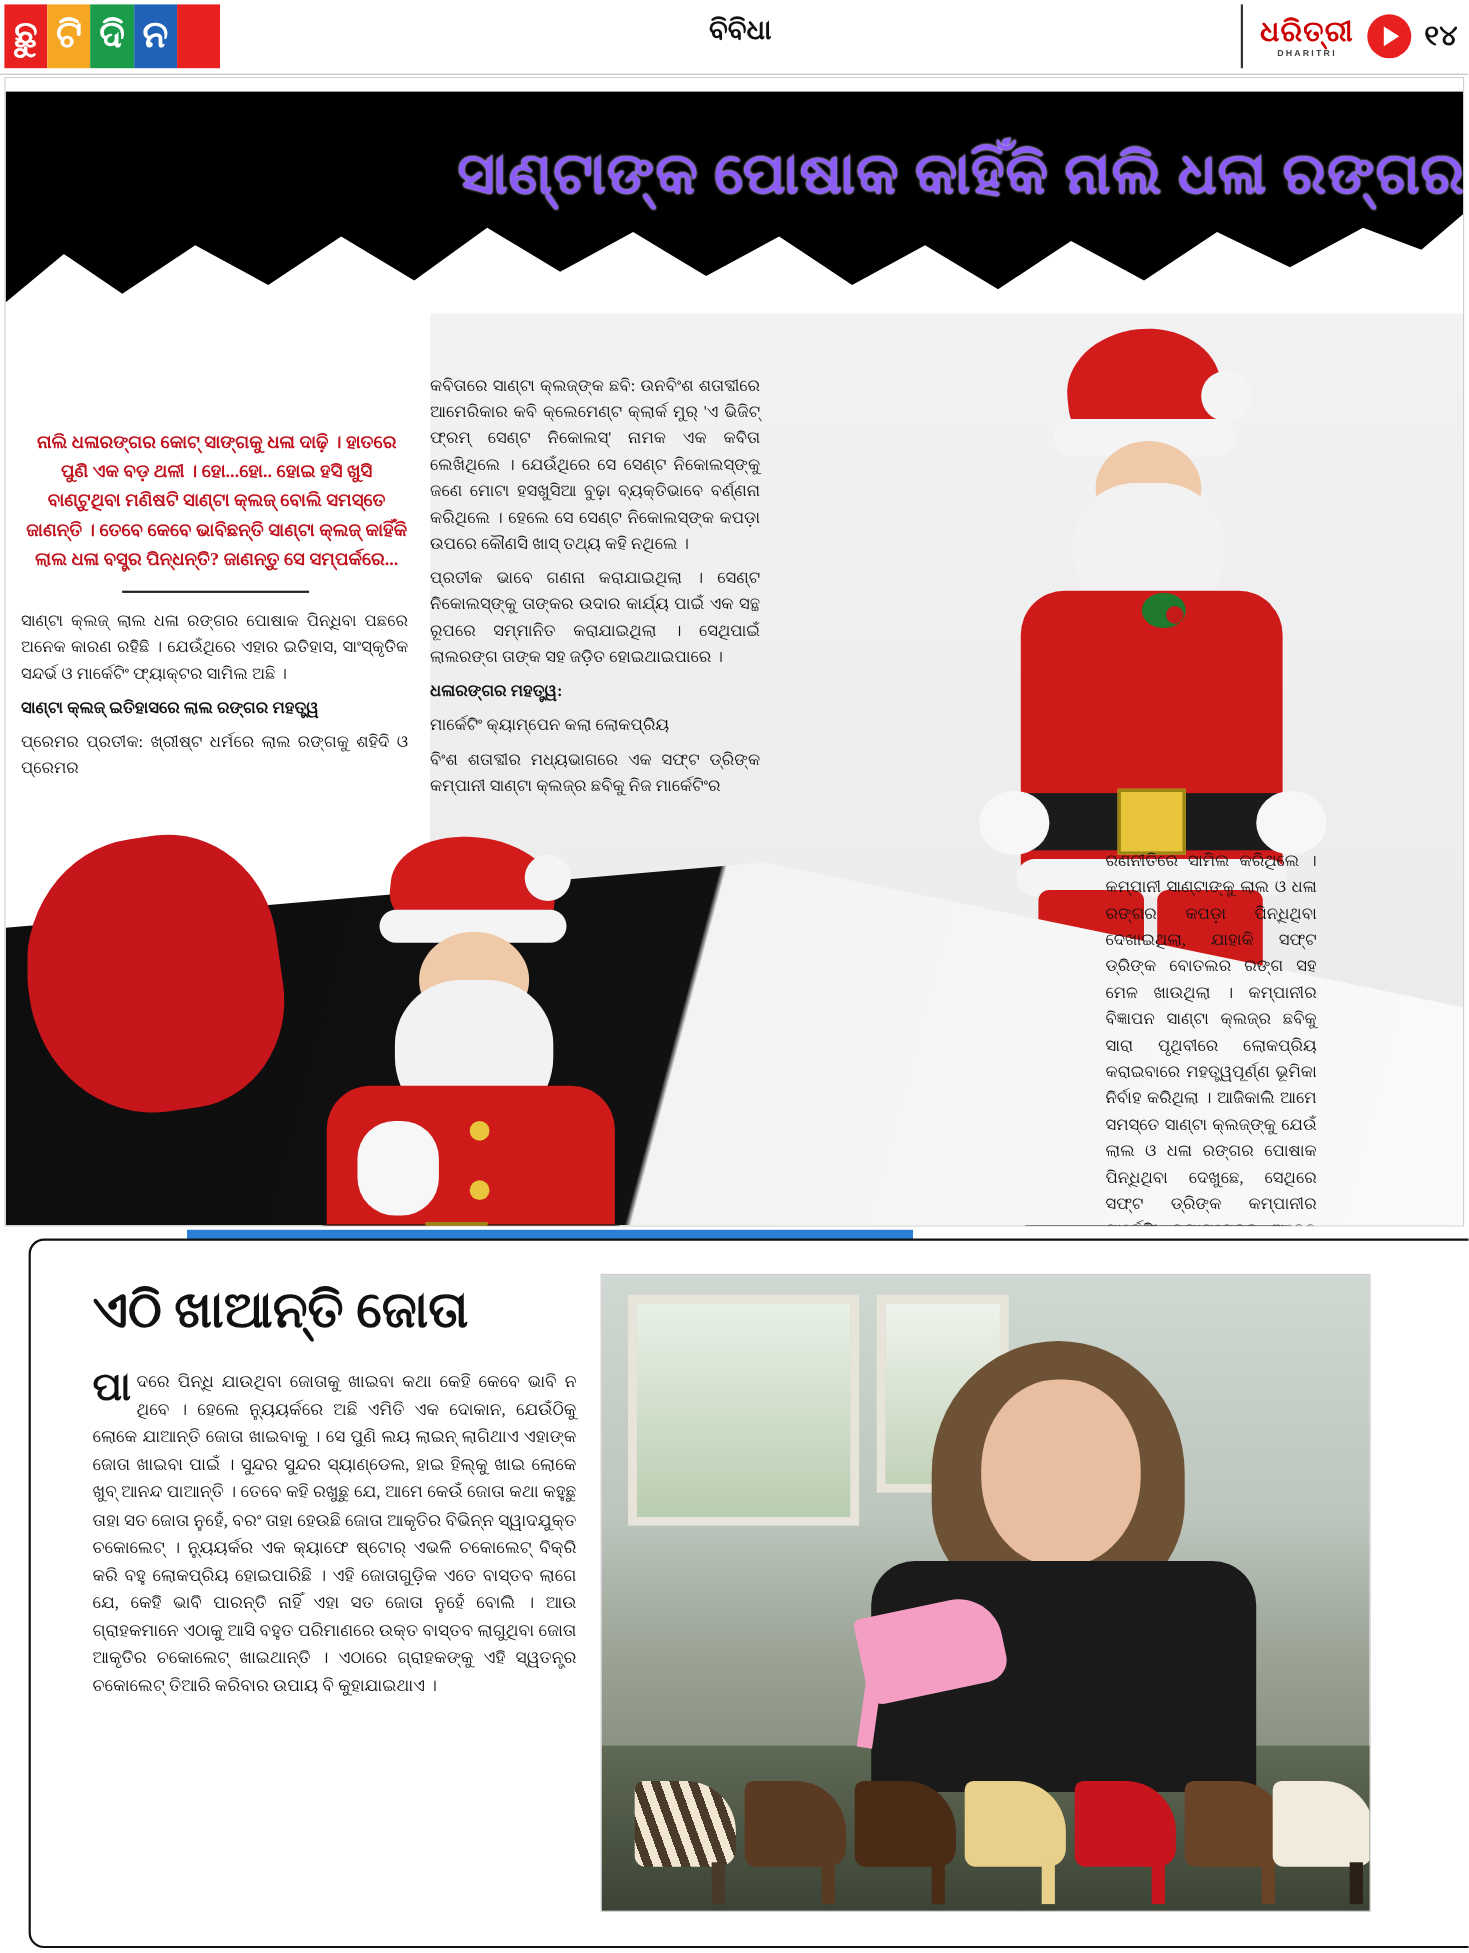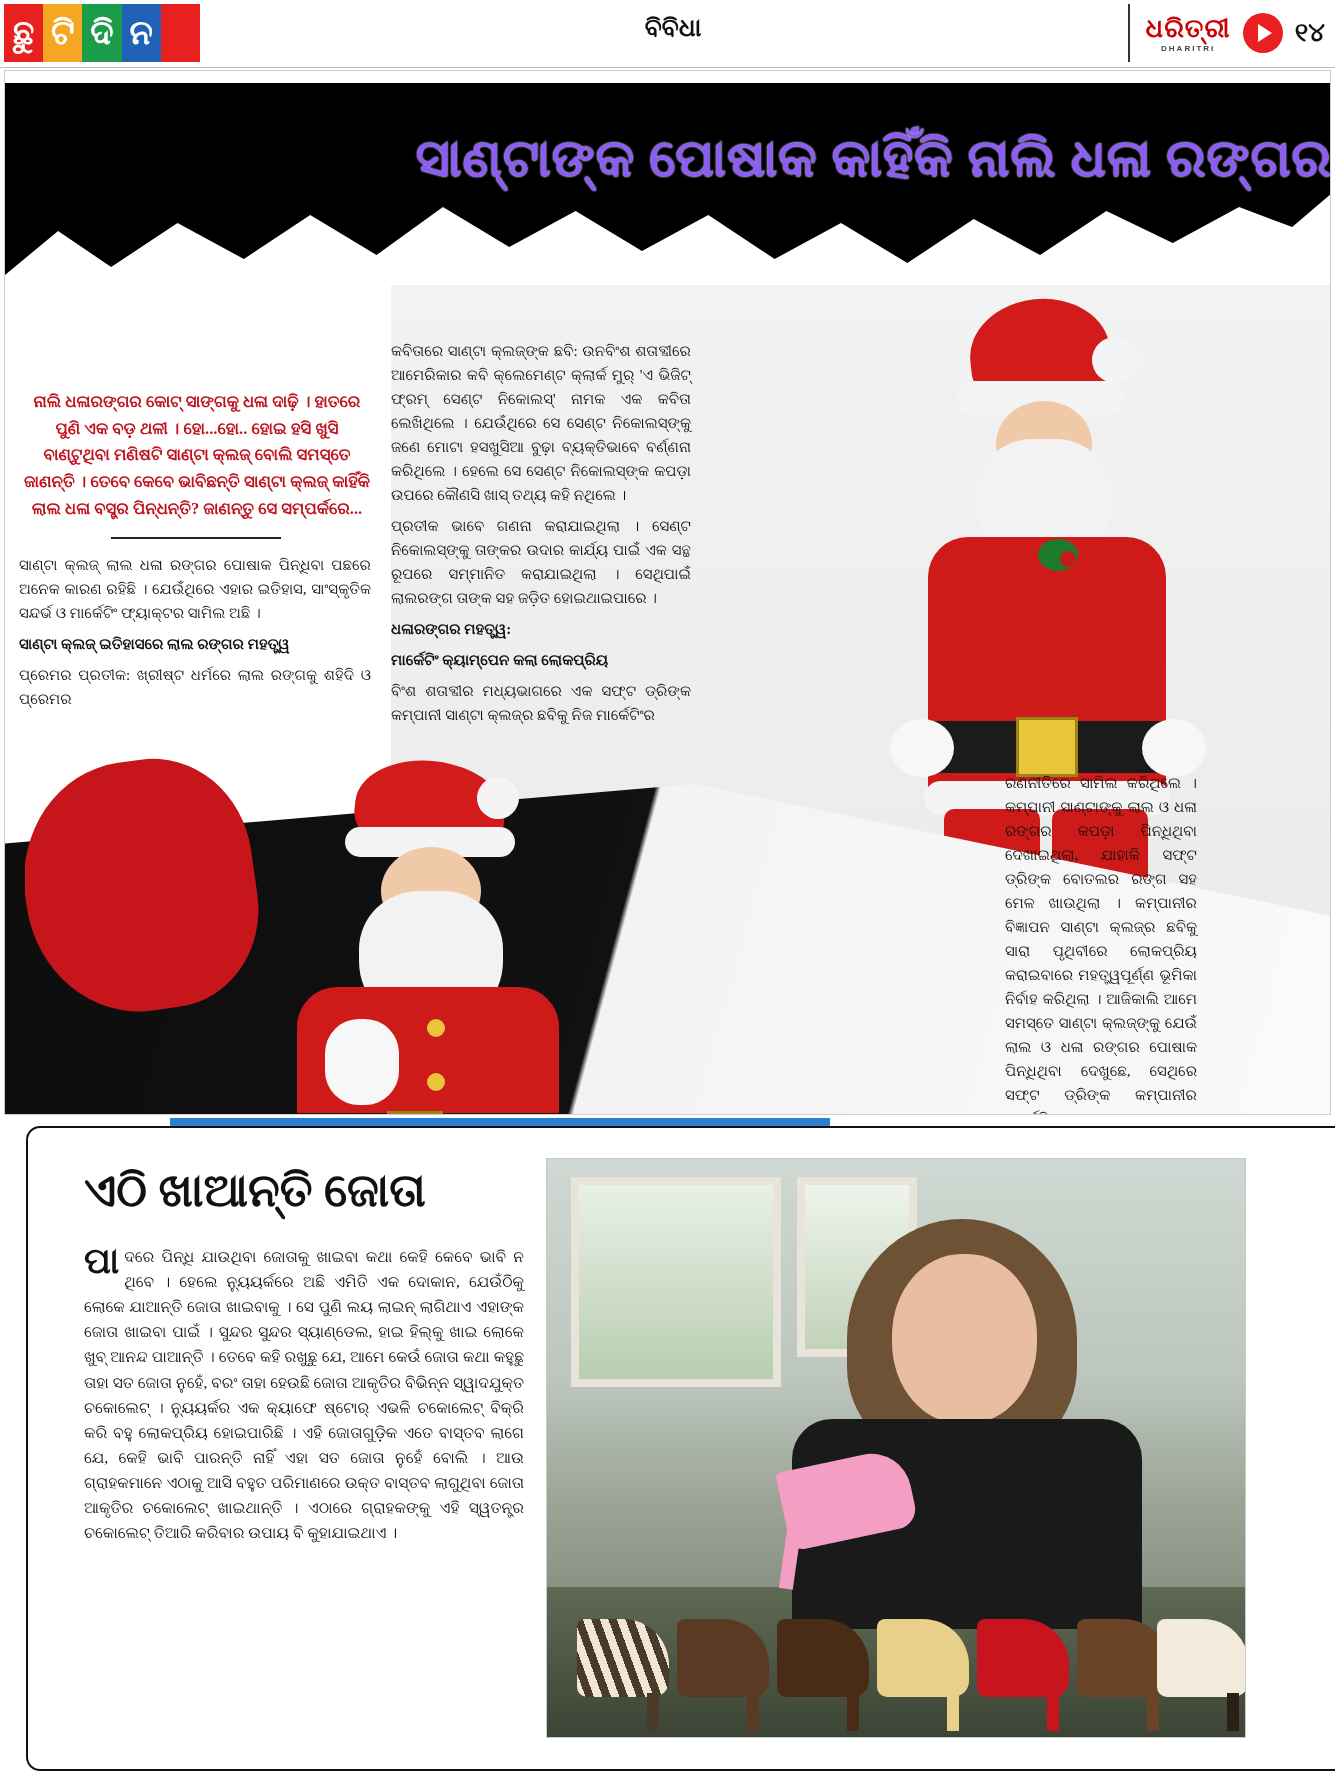--- a/index.html
+++ b/index.html
@@ -286,21 +286,21 @@
     <div class="col col1">
       <p>ସାଣ୍ଟା କ୍ଲଜ୍‌ ଲାଲ ଧଳା ରଙ୍ଗର ପୋଷାକ ପିନ୍ଧିବା ପଛରେ ଅନେକ କାରଣ ରହିଛି । ଯେଉଁଥିରେ ଏହାର ଇତିହାସ, ସାଂସ୍କୃତିକ ସନ୍ଦର୍ଭ ଓ ମାର୍କେଟିଂ ଫ୍ୟାକ୍ଟର ସାମିଲ ଅଛି ।</p>
       <p style="font-weight:bold;">ସାଣ୍ଟା କ୍ଲଜ୍‌ ଇତିହାସରେ ଲାଲ ରଙ୍ଗର ମହତ୍ତ୍ୱ</p>
       <p>ପ୍ରେମର ପ୍ରତୀକ: ଖ୍ରୀଷ୍ଟ ଧର୍ମରେ ଲାଲ ରଙ୍ଗକୁ ଶହିଦି ଓ ପ୍ରେମର</p>
     </div>
 
     <div class="col col2">
       <p>କବିତାରେ ସାଣ୍ଟା କ୍ଲଜ୍‌ଙ୍କ ଛବି: ଉନବିଂଶ ଶତାବ୍ଦୀରେ ଆମେରିକାର କବି କ୍ଲେମେଣ୍ଟ କ୍ଲାର୍କ ମୁର୍‌ 'ଏ ଭିଜିଟ୍‌ ଫ୍ରମ୍‌ ସେଣ୍ଟ ନିକୋଲସ୍‌' ନାମକ ଏକ କବିତା ଲେଖିଥିଲେ । ଯେଉଁଥିରେ ସେ ସେଣ୍ଟ ନିକୋଲସ୍‌ଙ୍କୁ ଜଣେ ମୋଟା ହସଖୁସିଆ ବୁଢ଼ା ବ୍ୟକ୍ତିଭାବେ ବର୍ଣ୍ଣନା କରିଥିଲେ । ହେଲେ ସେ ସେଣ୍ଟ ନିକୋଲସ୍‌ଙ୍କ କପଡ଼ା ଉପରେ କୌଣସି ଖାସ୍‌ ତଥ୍ୟ କହି ନଥିଲେ ।</p>
       <p>ପ୍ରତୀକ ଭାବେ ଗଣନା କରାଯାଇଥିଲା । ସେଣ୍ଟ ନିକୋଲସ୍‌ଙ୍କୁ ତାଙ୍କର ଉଦାର କାର୍ଯ୍ୟ ପାଇଁ ଏକ ସନ୍ଥ ରୂପରେ ସମ୍ମାନିତ କରାଯାଇଥିଲା । ସେଥିପାଇଁ ଲାଲରଙ୍ଗ ତାଙ୍କ ସହ ଜଡ଼ିତ ହୋଇଥାଇପାରେ ।</p>
       <p style="font-weight:bold;">ଧଳାରଙ୍ଗର ମହତ୍ତ୍ୱ:</p>
-      <p style="font-weight:bold;">ମାର୍କେଟିଂ କ୍ୟାମ୍ପେନ କଲା ଲୋକପ୍ରିୟ</p>
+      <p style="font-weight:normal;">ମାର୍କେଟିଂ କ୍ୟାମ୍ପେନ କଲା ଲୋକପ୍ରିୟ</p>
       <p>ବିଂଶ ଶତାବ୍ଦୀର ମଧ୍ୟଭାଗରେ ଏକ ସଫ୍ଟ ଡ୍ରିଙ୍କ କମ୍ପାନୀ ସାଣ୍ଟା କ୍ଲଜ୍‌ର ଛବିକୁ ନିଜ ମାର୍କେଟିଂର</p>
     </div>
 
     <div class="col col3">
       <p>ରଣନୀତିରେ ସାମିଲ କରିଥିଲେ । କମ୍ପାନୀ ସାଣ୍ଟାଙ୍କୁ ଲାଲ ଓ ଧଳା ରଙ୍ଗର କପଡ଼ା ପିନ୍ଧିଥିବା ଦେଖାଇଥିଲା, ଯାହାକି ସଫ୍ଟ ଡ୍ରିଙ୍କ ବୋତଲର ରଙ୍ଗ ସହ ମେଳ ଖାଉଥିଲା । କମ୍ପାନୀର ବିଜ୍ଞାପନ ସାଣ୍ଟା କ୍ଲଜ୍‌ର ଛବିକୁ ସାରା ପୃଥିବୀରେ ଲୋକପ୍ରିୟ କରାଇବାରେ ମହତ୍ତ୍ୱପୂର୍ଣ୍ଣ ଭୂମିକା ନିର୍ବାହ କରିଥିଲା । ଆଜିକାଲି ଆମେ ସମସ୍ତେ ସାଣ୍ଟା କ୍ଲଜ୍‌ଙ୍କୁ ଯେଉଁ ଲାଲ ଓ ଧଳା ରଙ୍ଗର ପୋଷାକ ପିନ୍ଧିଥିବା ଦେଖୁଛେ, ସେଥିରେ ସଫ୍ଟ ଡ୍ରିଙ୍କ କମ୍ପାନୀର ମାର୍କେଟିଂ କ୍ୟାମ୍ପେନର ଅନେକ ଯୋଗଦାନ ରହିଛି ।</p>
     </div>
   </div>
 </div>
 
 <div class="divider-bar"></div>

